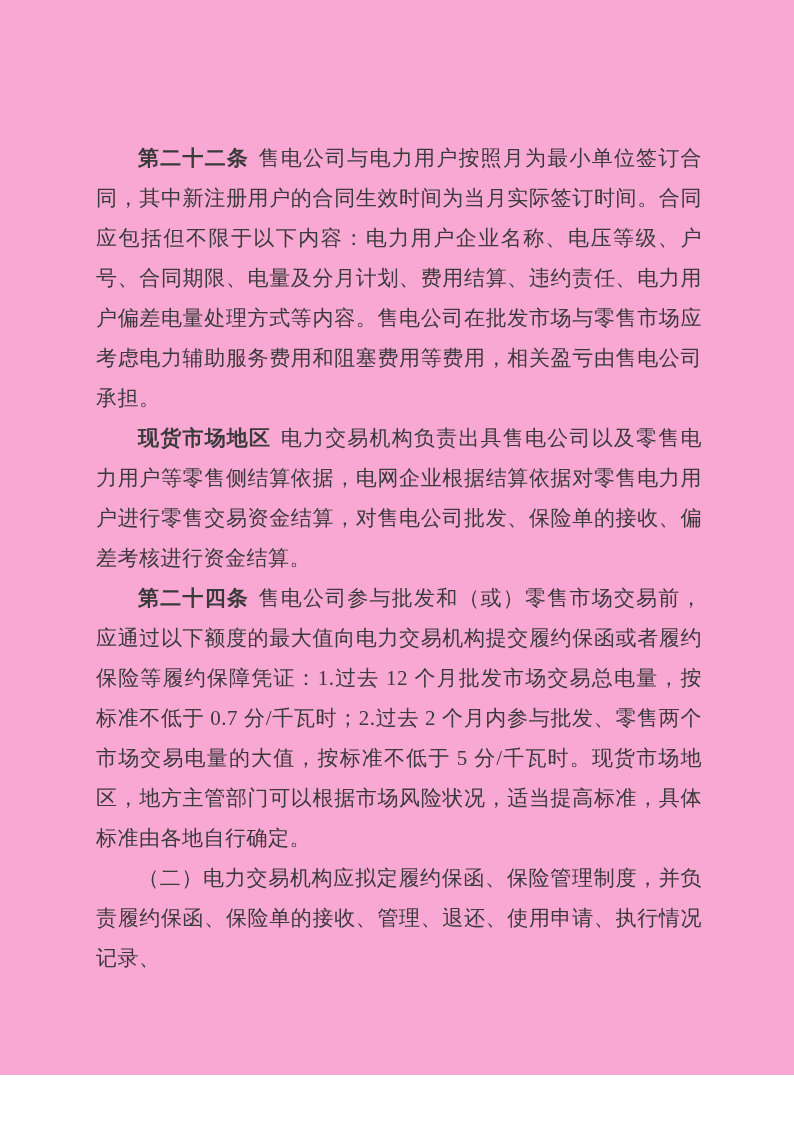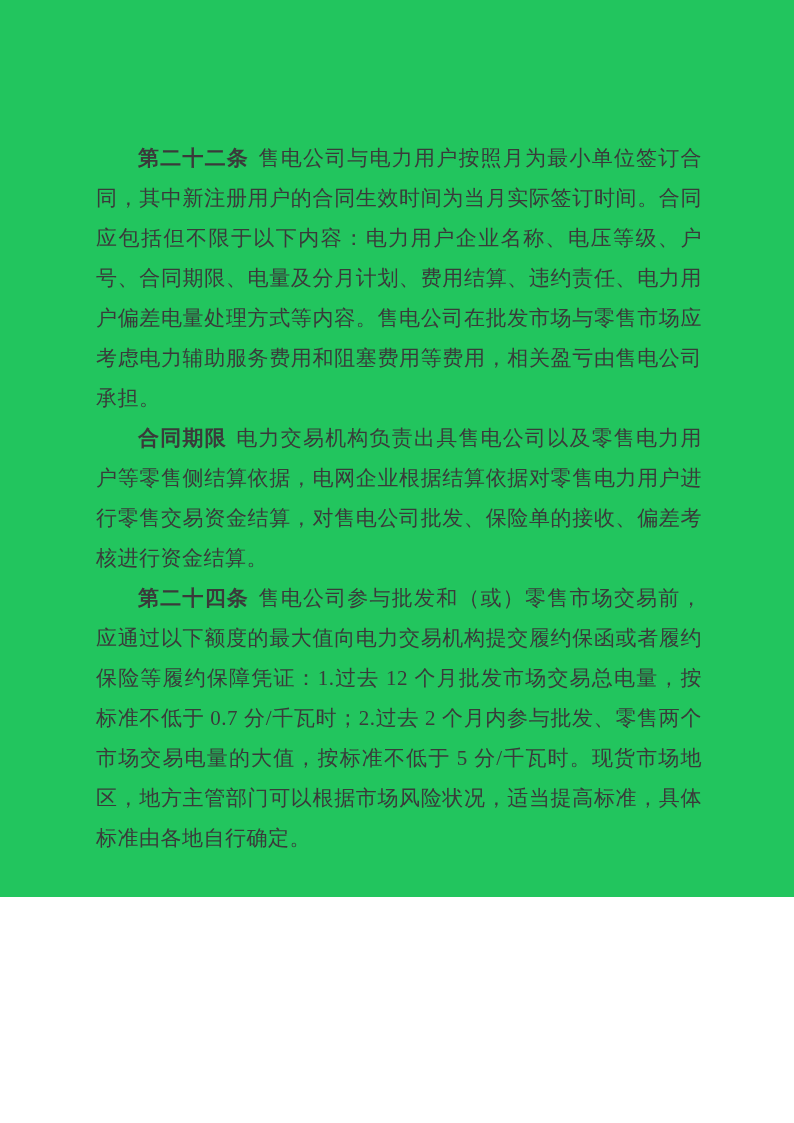--- a/index.html
+++ b/index.html
@@ -5,22 +5,22 @@
   * { margin: 0; padding: 0; box-sizing: border-box; }
   html, body {
     width: 794px;
     height: 1123px;
     background: #ffffff;
     font-family: "Liberation Serif", "DejaVu Serif", serif;
   }
   .page {
     position: relative;
     width: 794px;
-    height: 897px;
-    background: #22c55e;
+    height: 1075px;
+    background: #f9a8d4;
     overflow: hidden;
   }
   .doc-body {
     position: absolute;
     left: 96px;
     top: 138px;
     width: 606px;
     color: #3a3a3a;
     font-size: 21px;
     line-height: 40px;
@@ -41,20 +41,21 @@
   }
 </style>
 </head>
 <body>
 
 <div class="page">
   <div class="doc-body">
 
     <p class="doc-para"><span class="para-header">第二十二条</span><span>售电公司与电力用户按照月为最小单位签订合同，其中新注册用户的合同生效时间为当月实际签订时间。合同应包括但不限于以下内容：电力用户企业名称、电压等级、户号、合同期限、电量及分月计划、费用结算、违约责任、电力用户偏差电量处理方式等内容。售电公司在批发市场与零售市场应考虑电力辅助服务费用和阻塞费用等费用，相关盈亏由售电公司承担。</span></p>
 
-    <p class="doc-para"><span class="para-header">合同期限</span><span>电力交易机构负责出具售电公司以及零售电力用户等零售侧结算依据，电网企业根据结算依据对零售电力用户进行零售交易资金结算，对售电公司批发、保险单的接收、偏差考核进行资金结算。</span></p>
+    <p class="doc-para"><span class="para-header">现货市场地区</span><span>电力交易机构负责出具售电公司以及零售电力用户等零售侧结算依据，电网企业根据结算依据对零售电力用户进行零售交易资金结算，对售电公司批发、保险单的接收、偏差考核进行资金结算。</span></p>
 
     <p class="doc-para"><span class="para-header">第二十四条</span><span>售电公司参与批发和（或）零售市场交易前，应通过以下额度的最大值向电力交易机构提交履约保函或者履约保险等履约保障凭证：1.过去 12 个月批发市场交易总电量，按标准不低于 0.7 分/千瓦时；2.过去 2 个月内参与批发、零售两个市场交易电量的大值，按标准不低于 5 分/千瓦时。现货市场地区，地方主管部门可以根据市场风险状况，适当提高标准，具体标准由各地自行确定。</span></p>
 
 
+    <p class="doc-para"><span>（二）电力交易机构应拟定履约保函、保险管理制度，并负责履约保函、保险单的接收、管理、退还、使用申请、执行情况记录、</span></p>
 
   </div>
 </div>
 
 </body></html>

